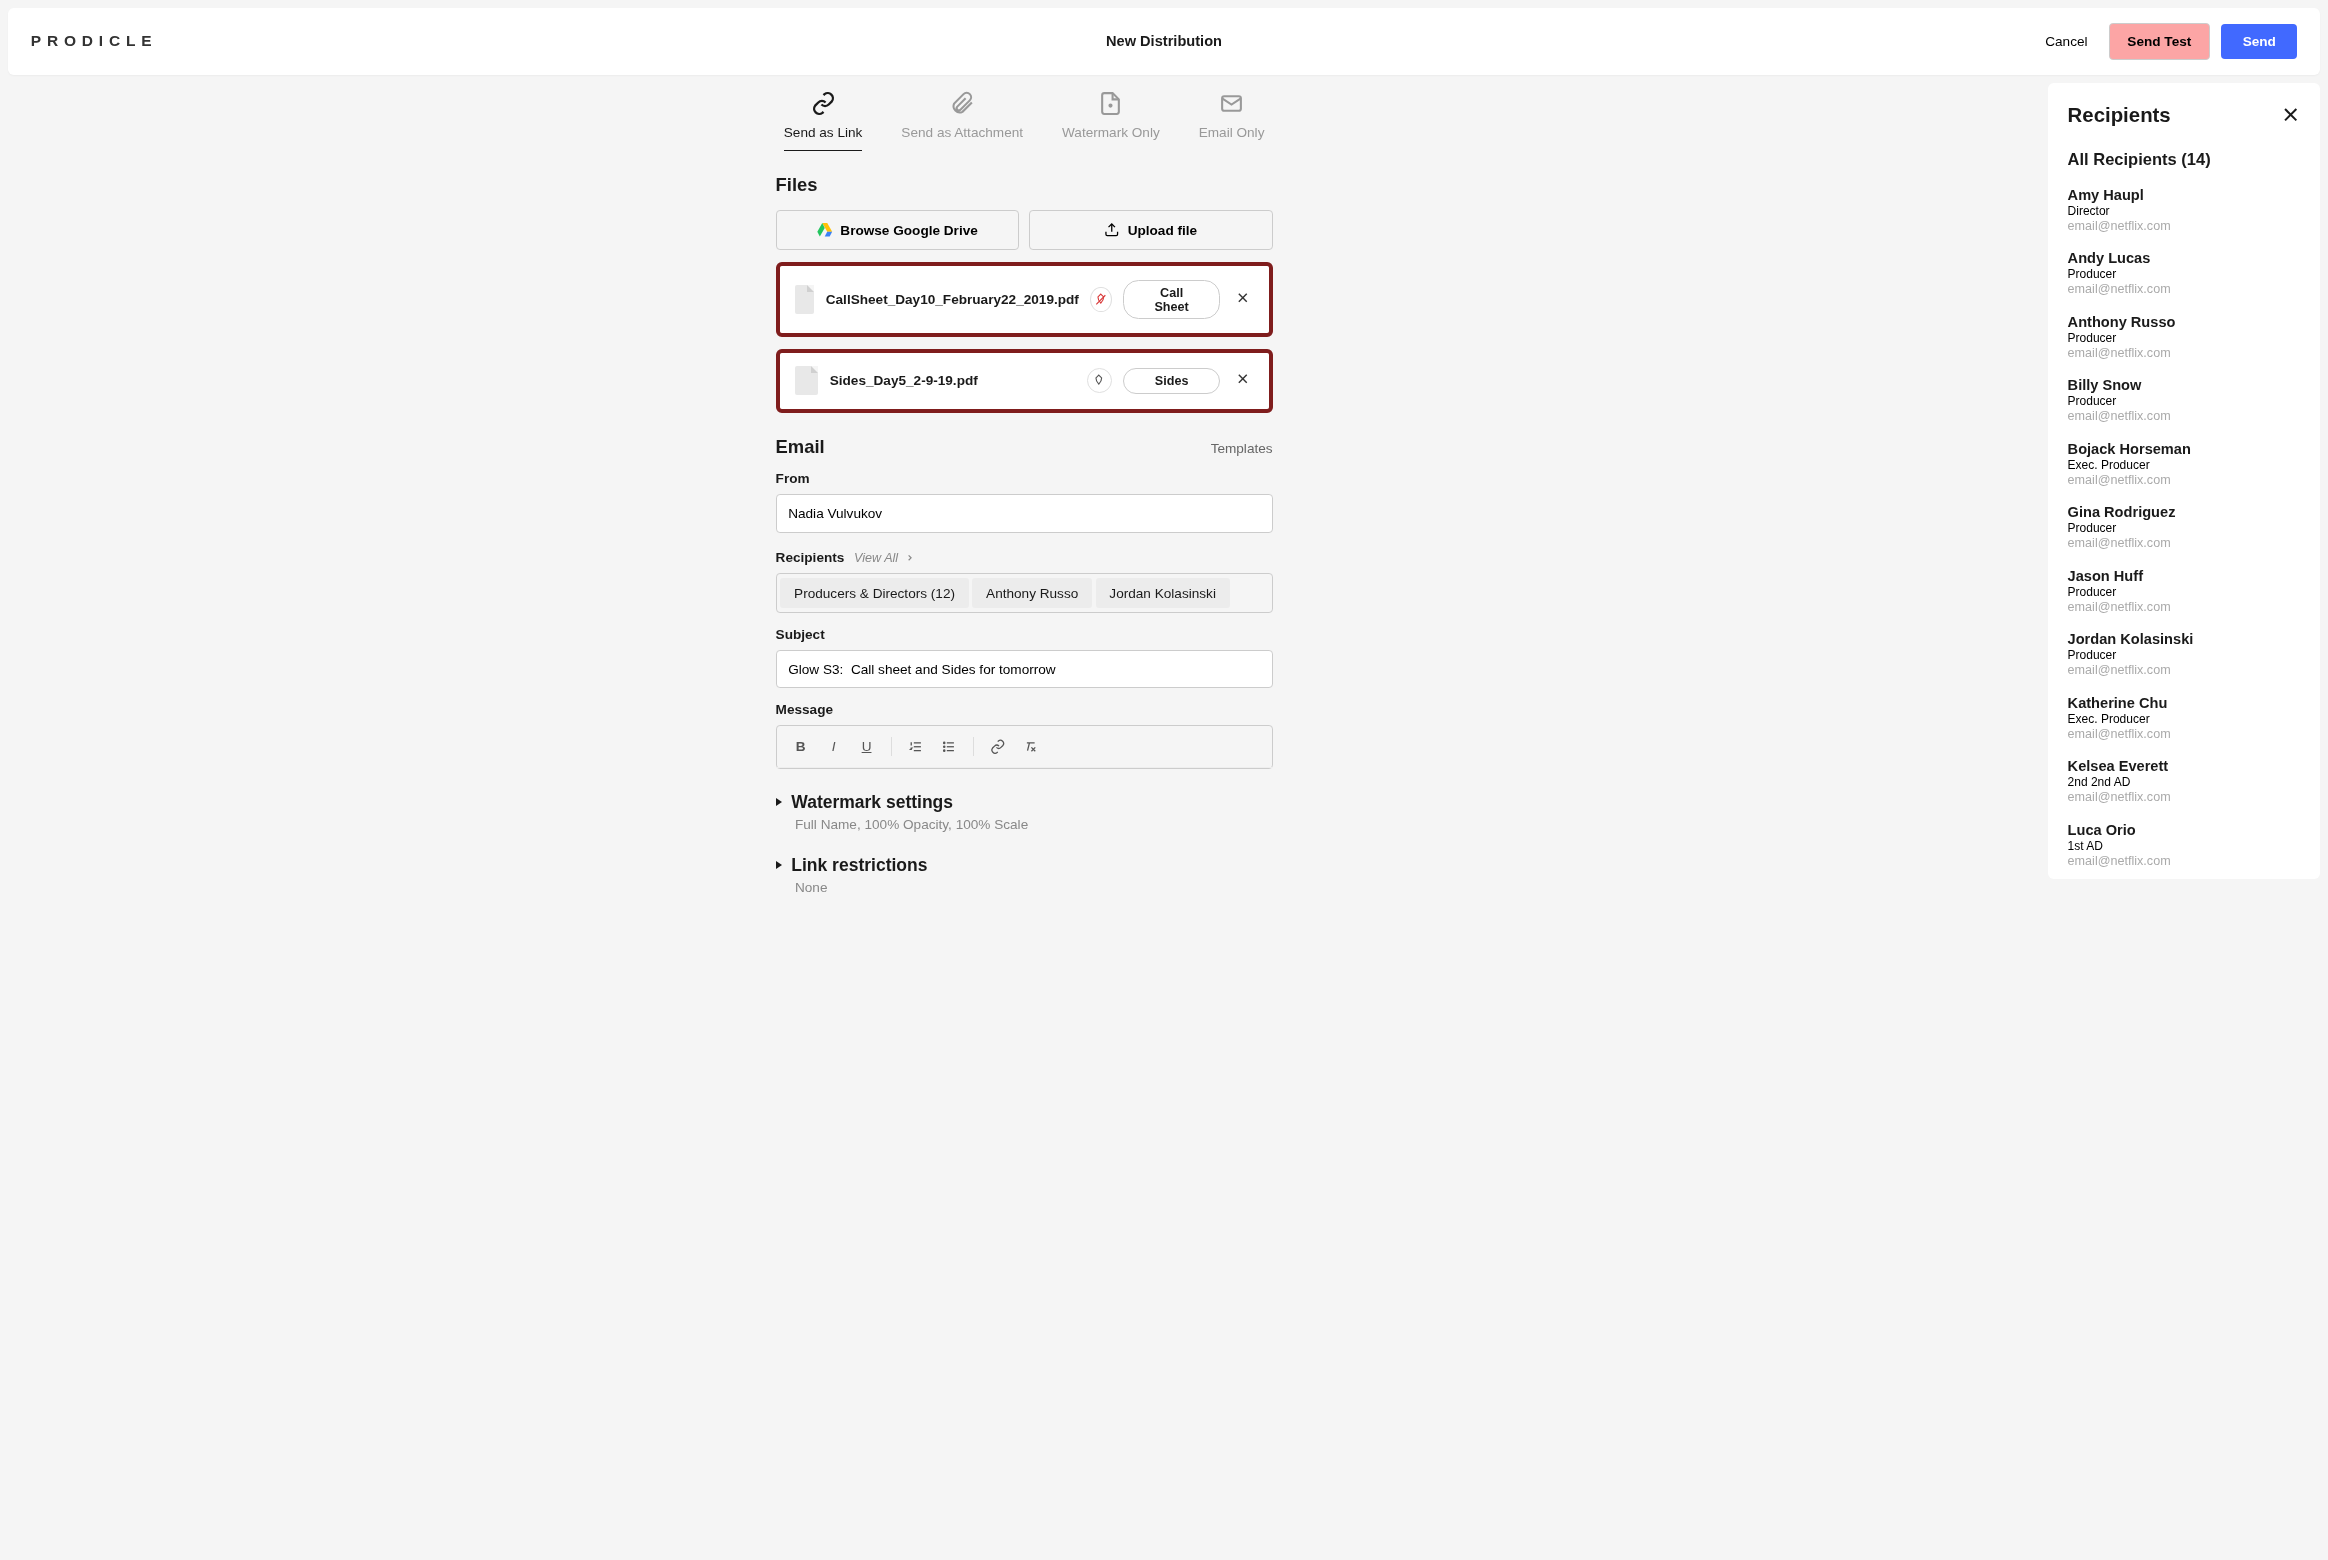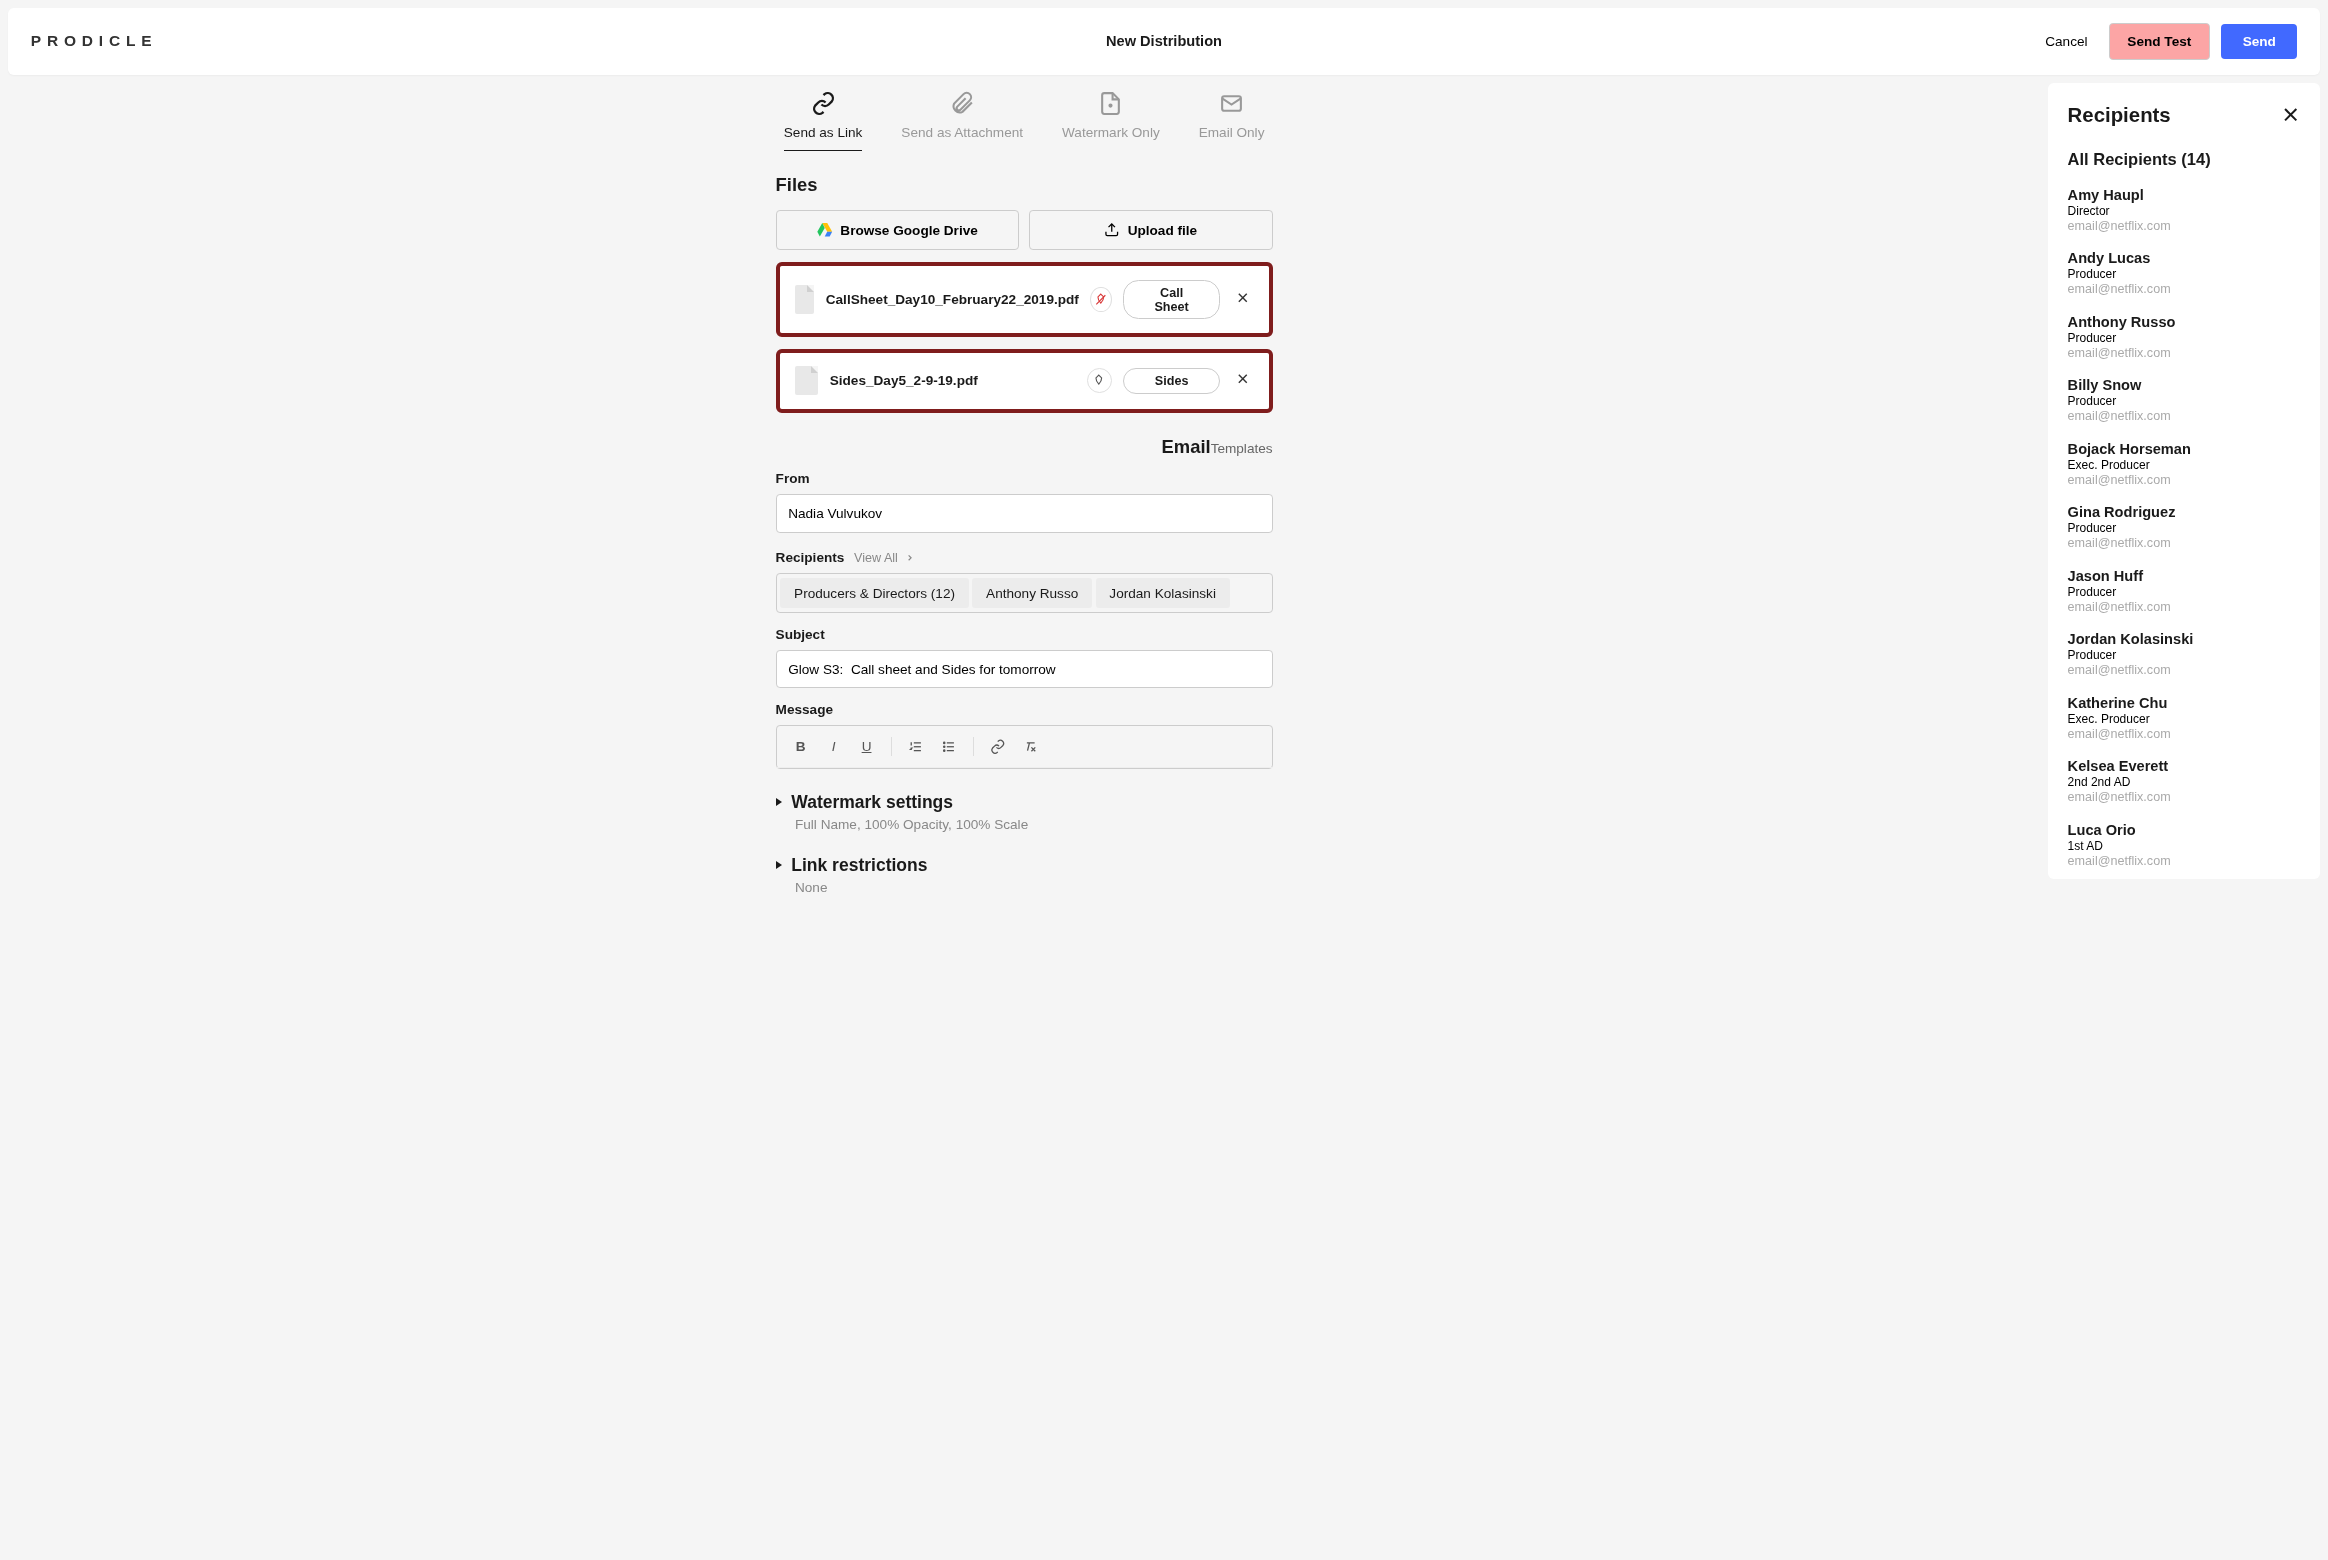--- a/index.html
+++ b/index.html
@@ -101,21 +101,21 @@
     .tab-icon { width: 25px; height: 25px; }
     .tab-label { font-size: 13.6px; font-weight: 400; }
     .section-title {
       font-size: 18.4px;
       font-weight: 700;
       margin-top: 23px;
       margin-bottom: 13.6px;
     }
     .section-header-row {
       display: flex;
-      justify-content: flex-end;
+      justify-content: space-between;
       align-items: baseline;
     }
     .templates-link {
       font-size: 13.6px;
       color: #666;
       cursor: pointer;
     }
     .file-buttons {
       display: flex;
       gap: 9.7px;
@@ -213,20 +213,21 @@
       margin-top: 17.5px;
       margin-bottom: 7.8px;
     }
     .view-all {
       color: #888;
       font-size: 12.6px;
       cursor: pointer;
       display: flex;
       align-items: center;
       gap: 7px;
+      font-style: italic;
     }
     .chip-container {
       border: 1px solid #ccc;
       border-radius: 3.9px;
       padding: 3.9px;
       display: flex;
       gap: 3.9px;
       flex-wrap: wrap;
     }
     .chip {

